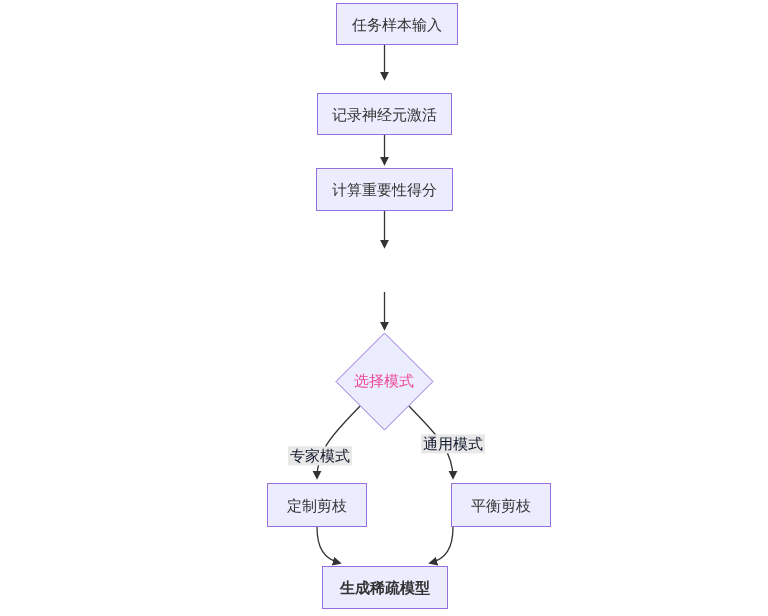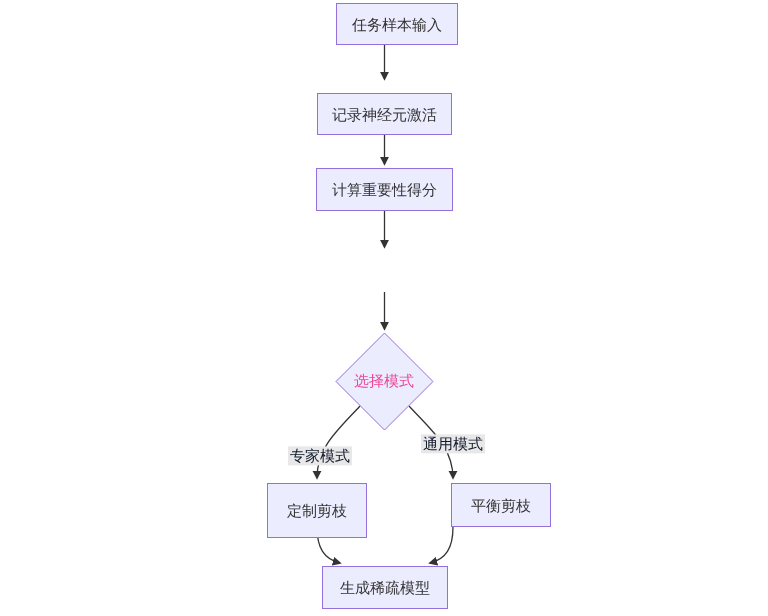--- a/index.html
+++ b/index.html
@@ -52,23 +52,23 @@
     font-size: 15px;
     line-height: 1.15;
     padding: 1px 2px;
     white-space: nowrap;
   }
   
   .n-task      { left: 336px; top: 3px;   width: 122px; height: 42px; text-align: right; }
   .n-record    { left: 317px; top: 93px;  width: 135px; height: 42px; }
   .n-score     { left: 316px; top: 168px; width: 137px; height: 43px; }
   .n-layered   { left: 322px; top: 251px; width: 125px; height: 41px; }
-  .n-custom    { left: 267px; top: 483px; width: 100px; height: 55px; }
+  .n-custom    { left: 267px; top: 483px; width: 100px; height: 44px; }
   .n-balanced  { left: 403px; top: 483px; width: 100px; height: 44px; margin-left: 48px; }
-  .n-sparse    { left: 322px; top: 566px; width: 126px; height: 43px; }
+  .n-sparse    { left: 322px; top: 566px; width: 126px; height: 43px; font-weight: bold; }
   .el-expert   { left: 320px; top: 456px; }
   .el-general  { left: 453px; top: 444px; text-align: center; }
 </style>
 </head>
 <body>
 
 <div class="canvas">
 
   <svg class="edges-layer" width="768" height="616" viewBox="0 0 768 616" xmlns="http://www.w3.org/2000/svg">
     <defs>

